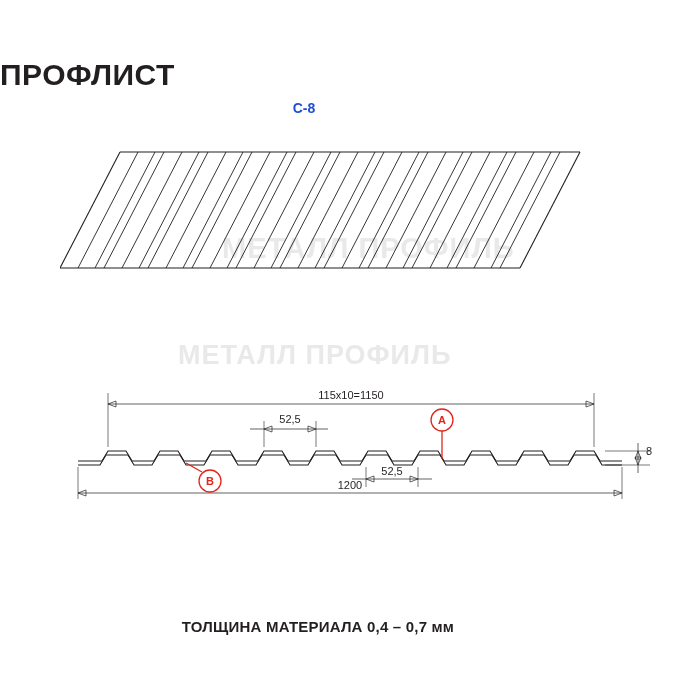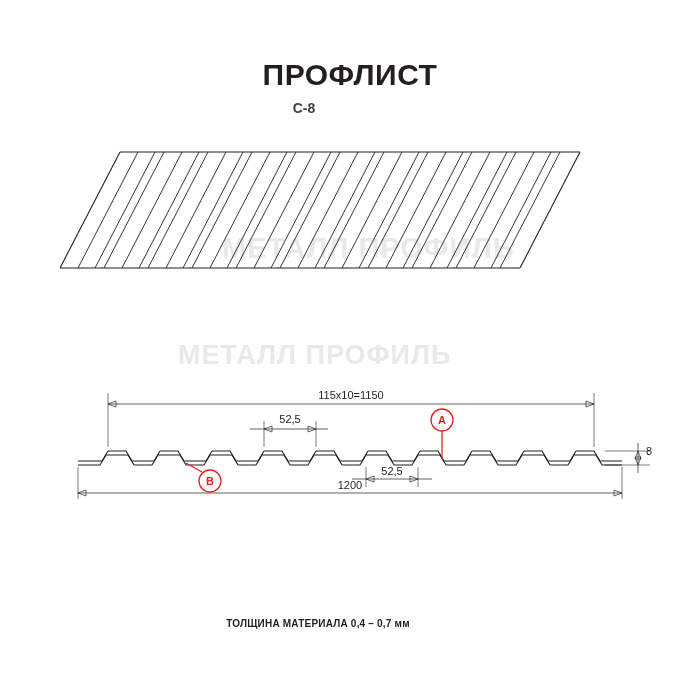--- a/index.html
+++ b/index.html
@@ -18,43 +18,42 @@
   .page {
     position: relative;
     width: 700px;
     height: 700px;
   }
   .title {
     position: absolute;
     top: 58px;
     left: 0;
     width: 700px;
-    text-align: center;
     font-size: 30px;
     font-weight: bold;
     letter-spacing: 0.5px;
     color: #231f20;
   }
   .subtitle {
     position: absolute;
     top: 100px;
     left: 0;
     width: 608px;
     text-align: center;
     font-size: 14px;
     font-weight: bold;
-    color: #404040;
+    color: #1d4ed8;
   }
   .footer-note {
     position: absolute;
     top: 618px;
     left: 0;
     width: 636px;
     text-align: center;
-    font-size: 10px;
+    font-size: 15px;
     font-weight: bold;
     letter-spacing: 0.2px;
     color: #231f20;
   }
   .iso-wrap {
     position: absolute;
     left: 60px;
     top: 140px;
     width: 580px;
     height: 165px;

